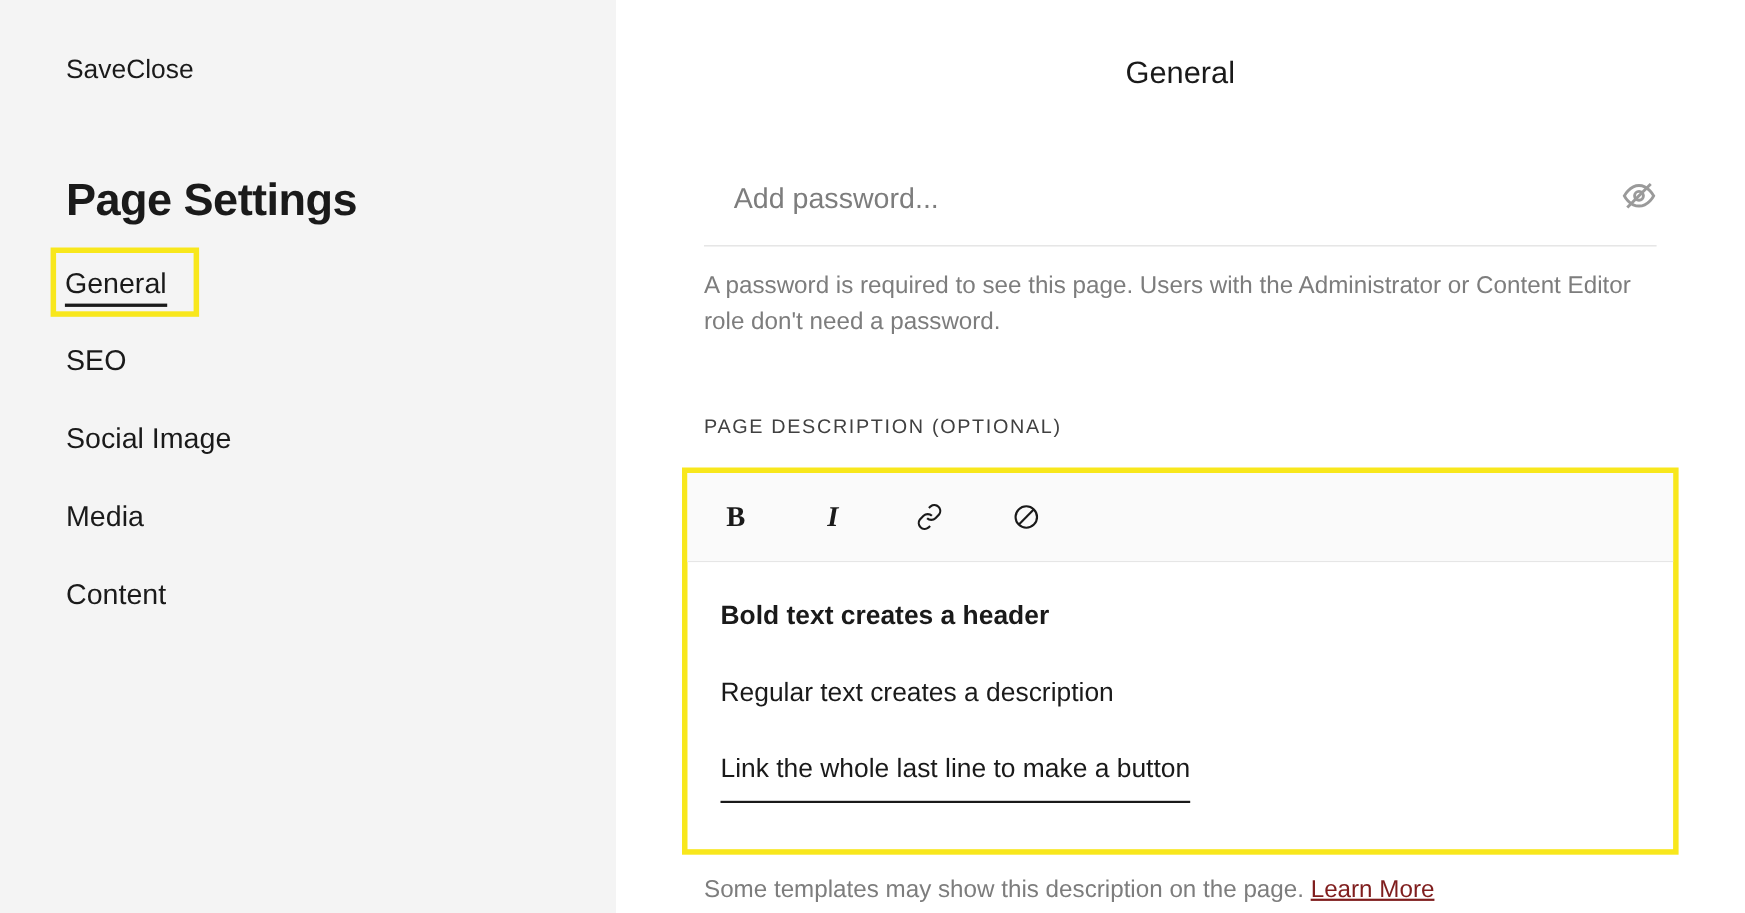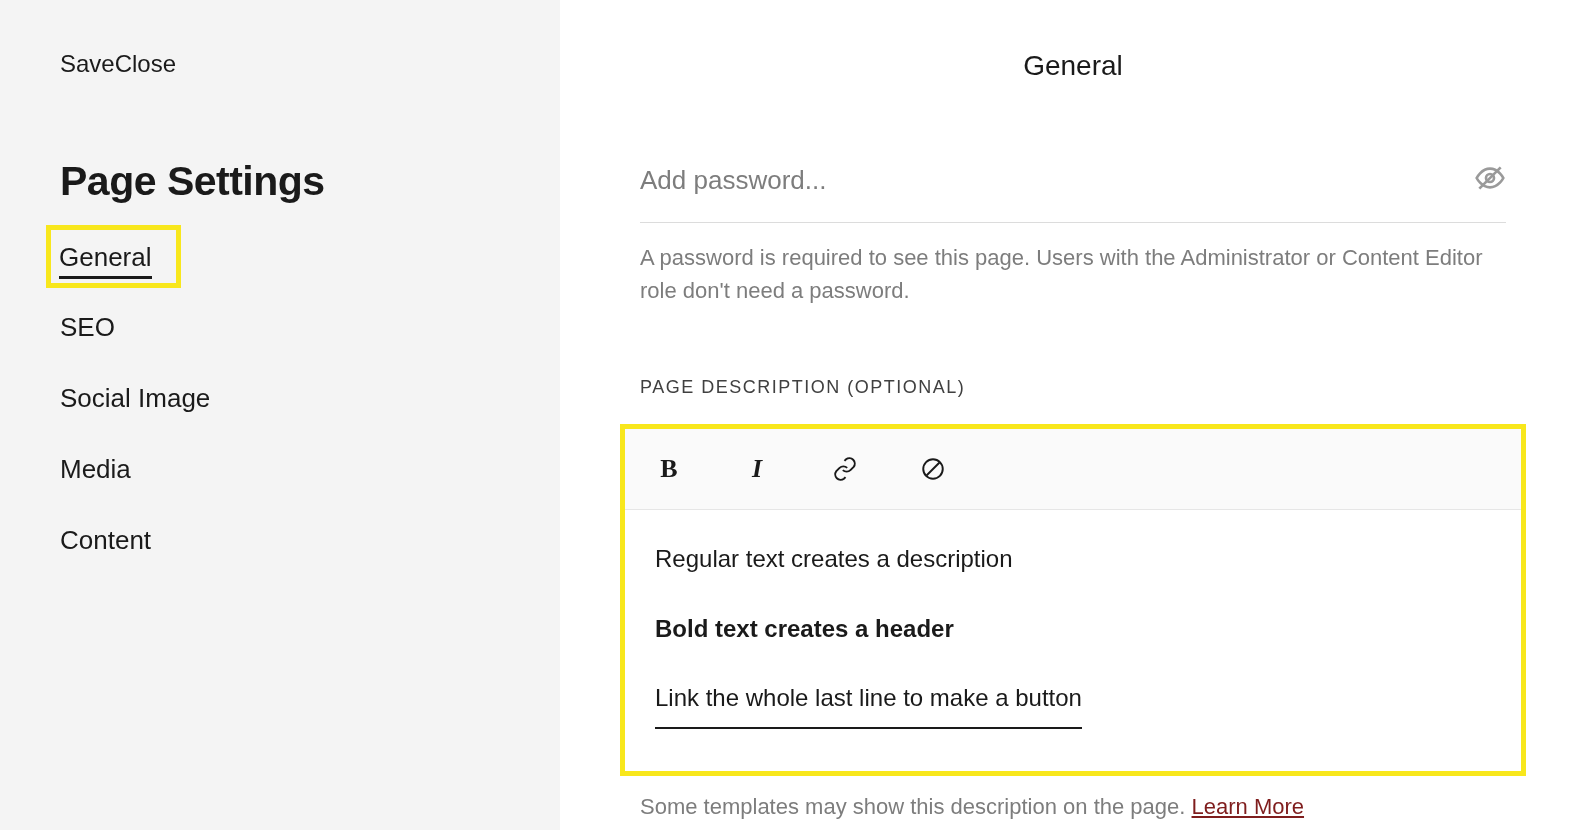--- a/index.html
+++ b/index.html
@@ -77,20 +77,21 @@
     padding-bottom: 24px;
     margin-bottom: 18px;
   }
   .password-input {
     flex: 1;
     border: none;
     outline: none;
     font-size: 26px;
     color: #1a1a1a;
     background: transparent;
+    margin-left: 27px;
   }
   .password-input::placeholder {
     color: #7d7d7d;
   }
   .eye-icon {
     color: #9a9a9a;
     flex-shrink: 0;
   }
   .helper-text {
     font-size: 22px;
@@ -225,22 +226,22 @@
         </svg>
       </span>
       <span class="toolbar-btn">
         <svg width="26" height="26" viewBox="0 0 24 24" fill="none" stroke="currentColor" stroke-width="1.8">
           <circle cx="12" cy="12" r="9"></circle>
           <line x1="6" y1="18" x2="18" y2="6"></line>
         </svg>
       </span>
     </div>
     <div class="editor-body">
+      <div class="line bold-line">Bold text creates a header</div>
       <div class="line">Regular text creates a description</div>
-      <div class="line bold-line">Bold text creates a header</div>
       <div class="line"><span class="link-line">Link the whole last line to make a button</span></div>
     </div>
   </div>
 
   <div class="footer-text">
     <span>Some templates may show this description on the page. </span><span class="learn-link">Learn More</span>
   </div>
 </div>
 
 </body></html>

